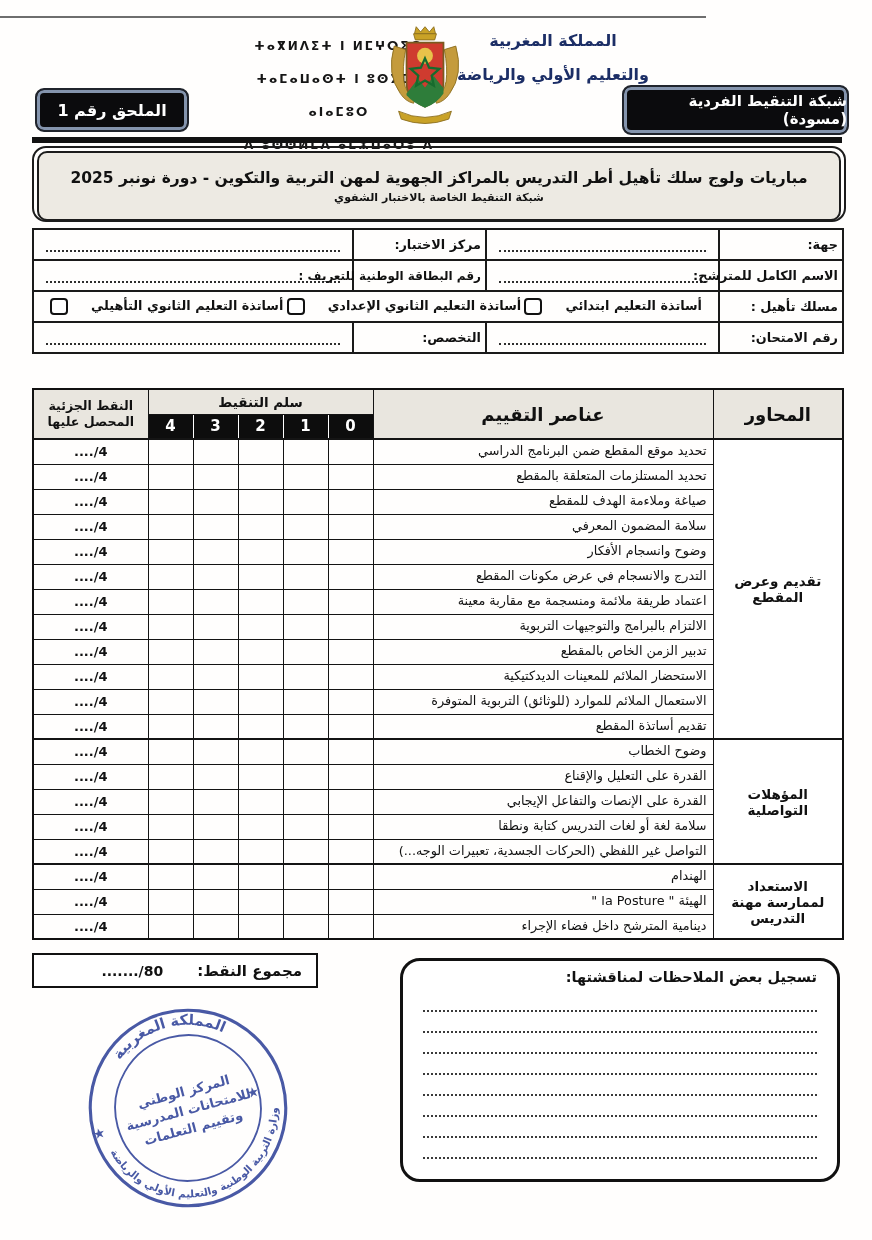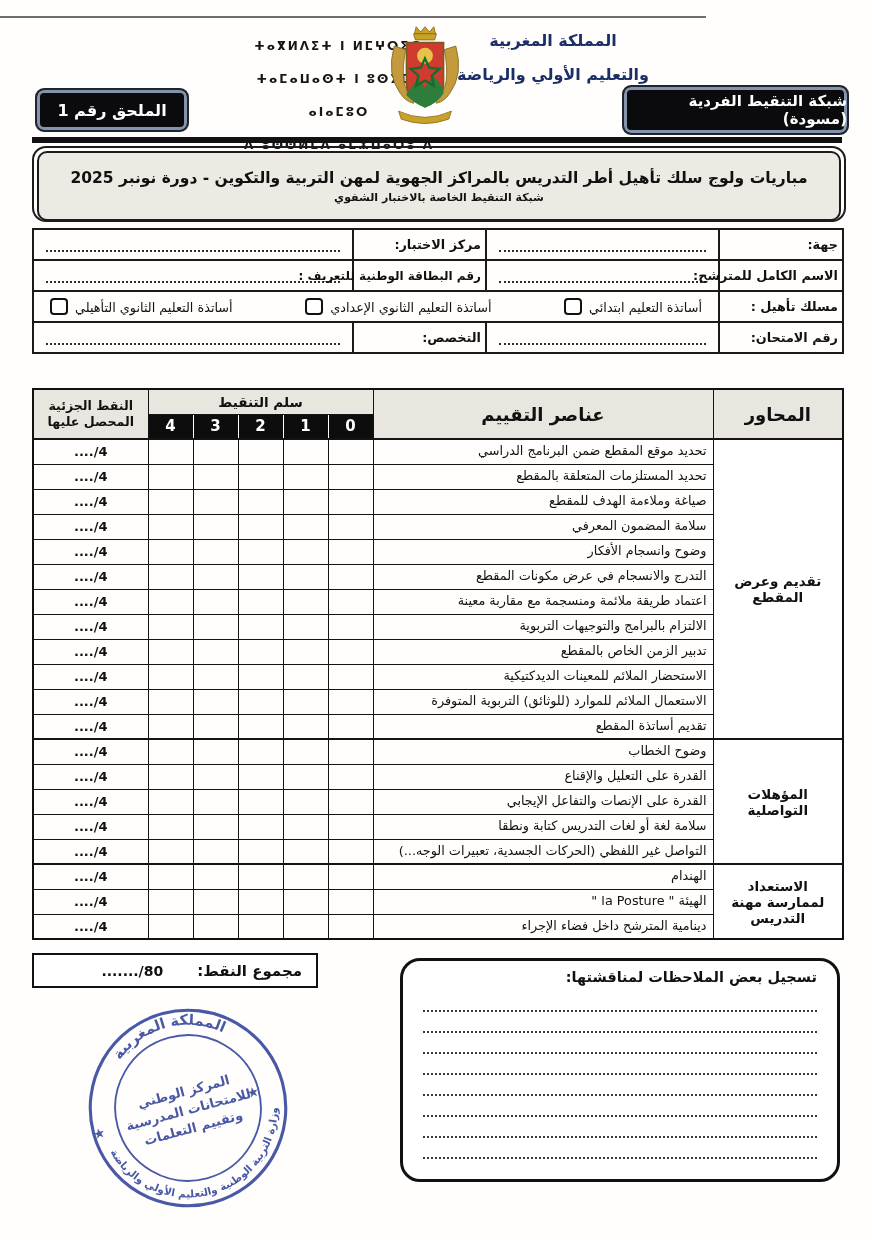--- a/index.html
+++ b/index.html
@@ -32,21 +32,21 @@
   .title-inner .l1{font-size:15.5px;font-weight:bold;}
   .title-inner .l2{font-size:11px;font-weight:bold;}
   
   table{border-collapse:collapse;}
   .info{left:32px;top:228px;width:810px;table-layout:fixed;}
   .info td{border:2px solid #1a1a1a;height:29px;padding:0 4px;vertical-align:middle;}
   .info{border:2.5px solid #1a1a1a;}
   .info .lab{font-weight:bold;font-size:12.8px;white-space:nowrap;}
   .dots{border-bottom:2.2px dotted #2e2e2e;height:13px;margin:0 8px;}
   .opts{display:flex;justify-content:space-between;align-items:center;padding:0 12px;}
-  .opt{display:flex;align-items:flex-end;gap:7px;font-weight:normal;font-size:12.8px;white-space:nowrap;}
+  .opt{display:flex;align-items:flex-start;gap:23px;font-weight:bold;font-size:12.8px;white-space:nowrap;}
   .cb{width:14px;height:13px;border:2.2px solid #111;border-radius:4px;background:#fff;display:inline-block;}
   
   .score{left:32px;top:388px;width:810px;table-layout:fixed;border:2.5px solid #111;}
   .score th,.score td{border:1.6px solid #141414;padding:0;vertical-align:middle;}
   .score thead th{background:#e9e6df;font-size:13.5px;}
   .score th.axes,.score th.elems{font-size:18px;margin-top:36px;}
   .score th.marksh{font-size:12.6px;line-height:1.3;padding:2px 4px;}
   .score th.dg{background:#0d0d0d;color:#fff;font-size:15px;border-color:#fff;border-top-color:#141414;border-bottom-color:#141414;}
   .score th.dg.first{border-right-color:#141414;}
   .score th.dg.last{border-left-color:#141414;}

